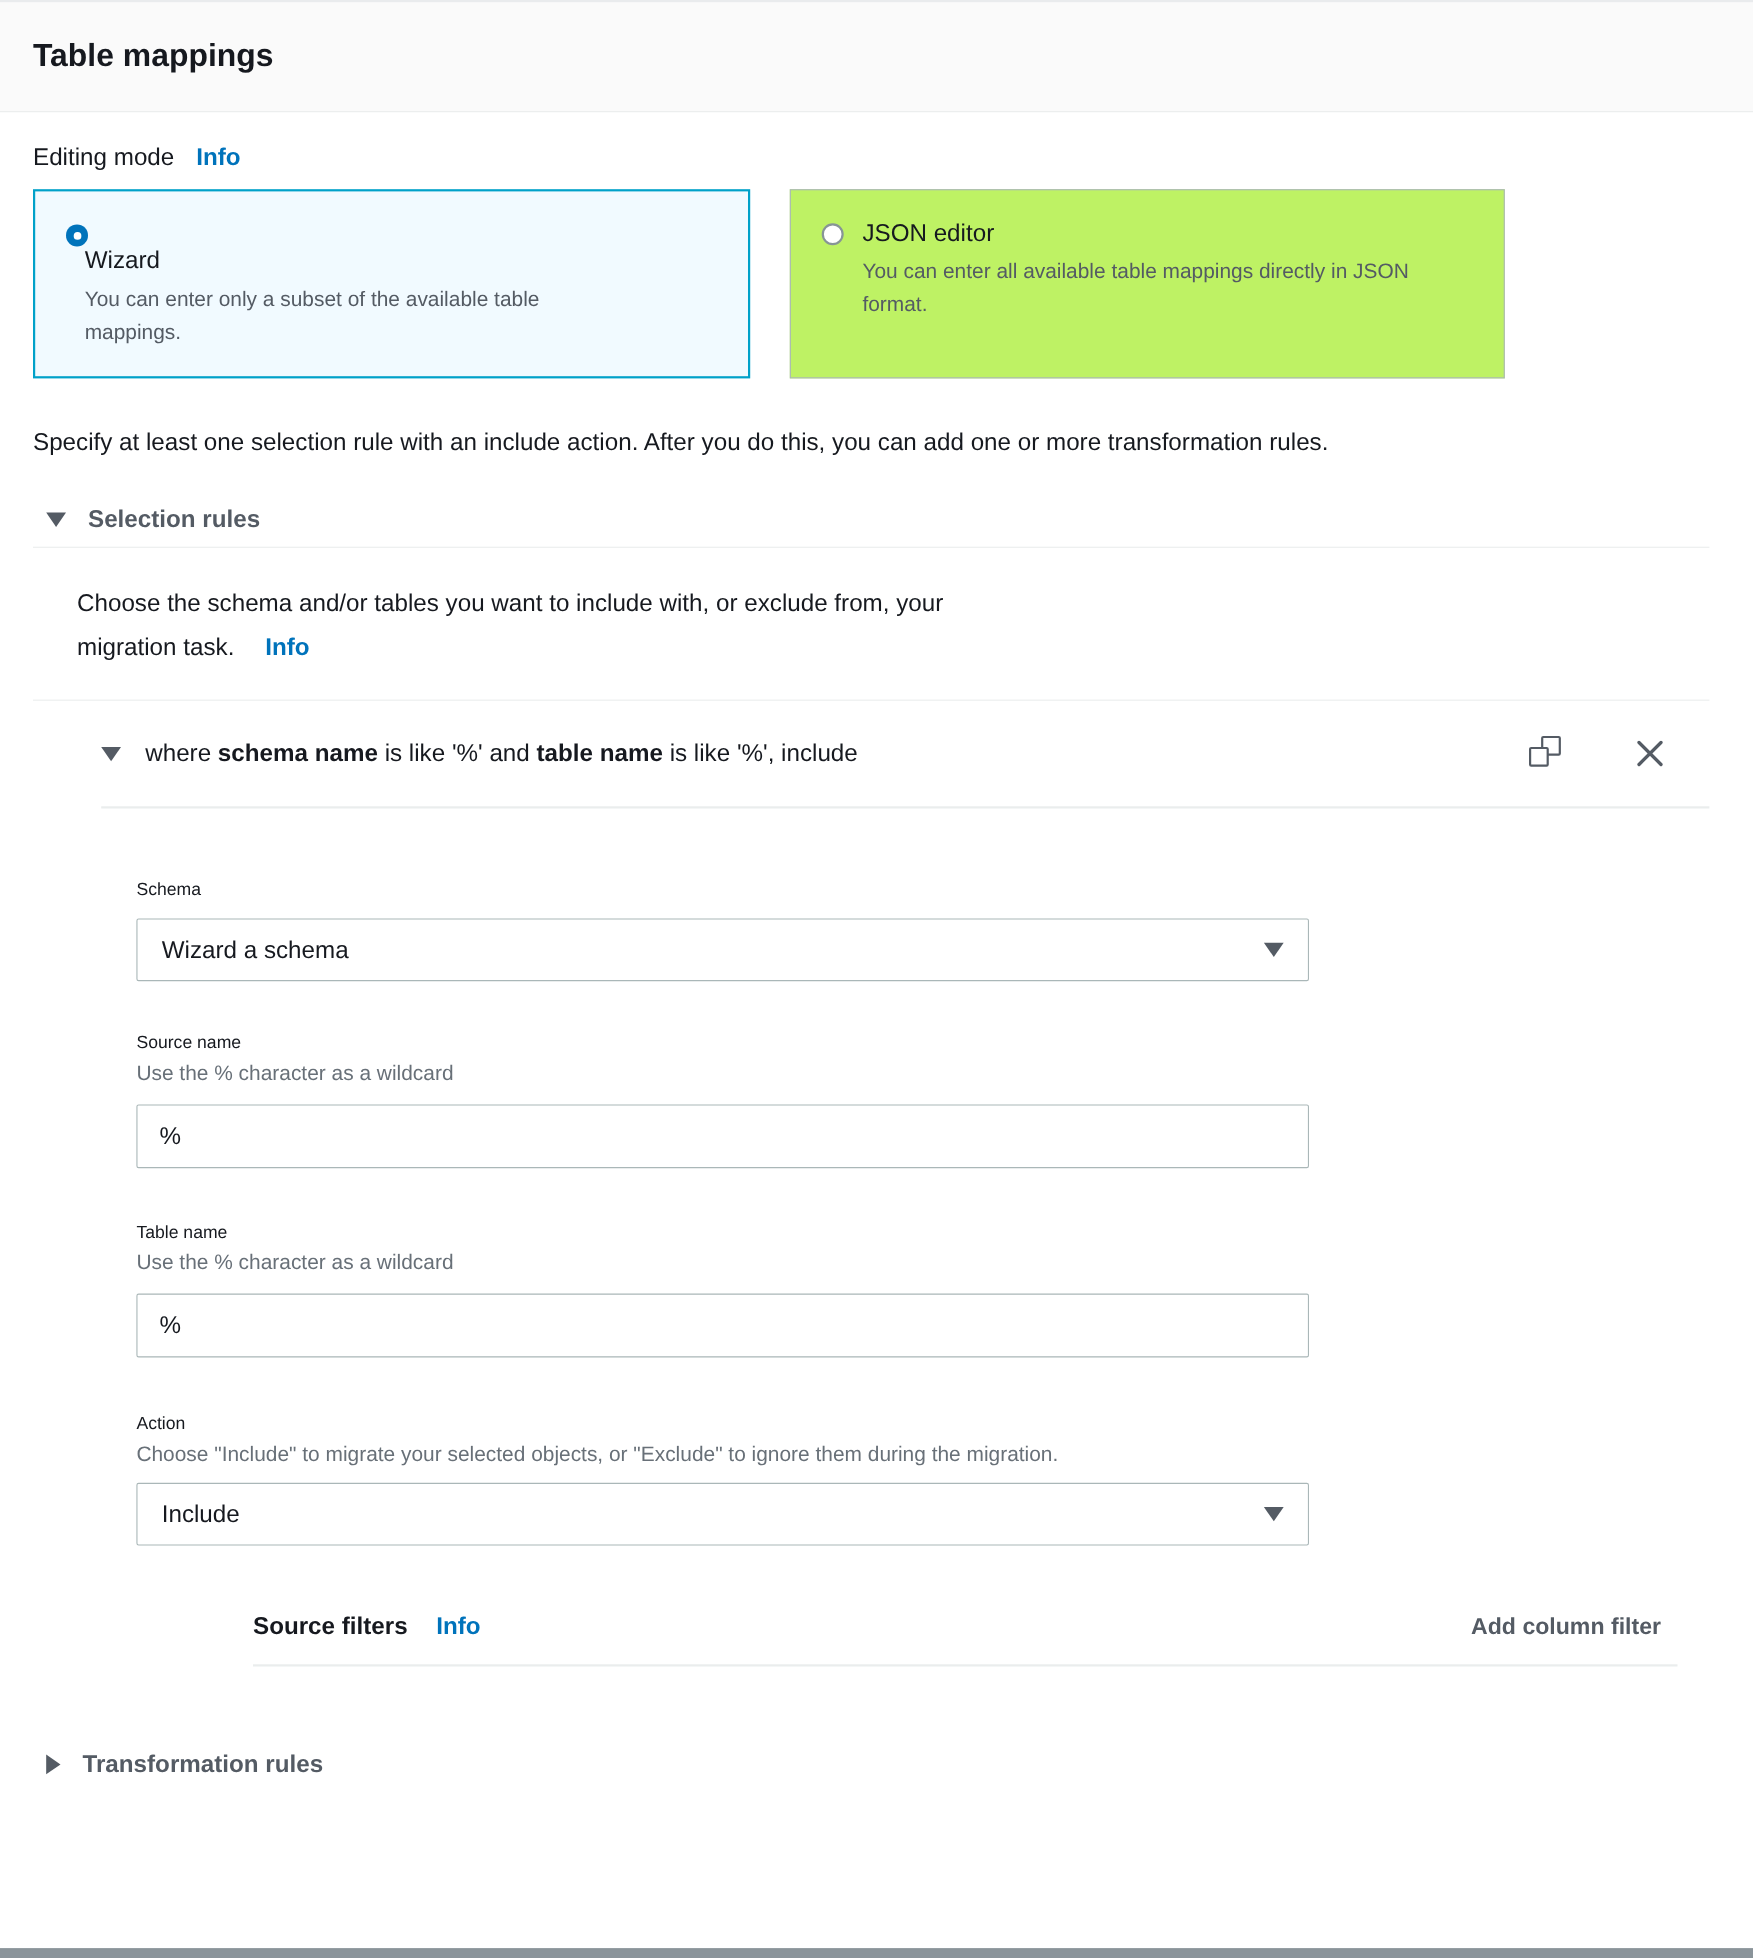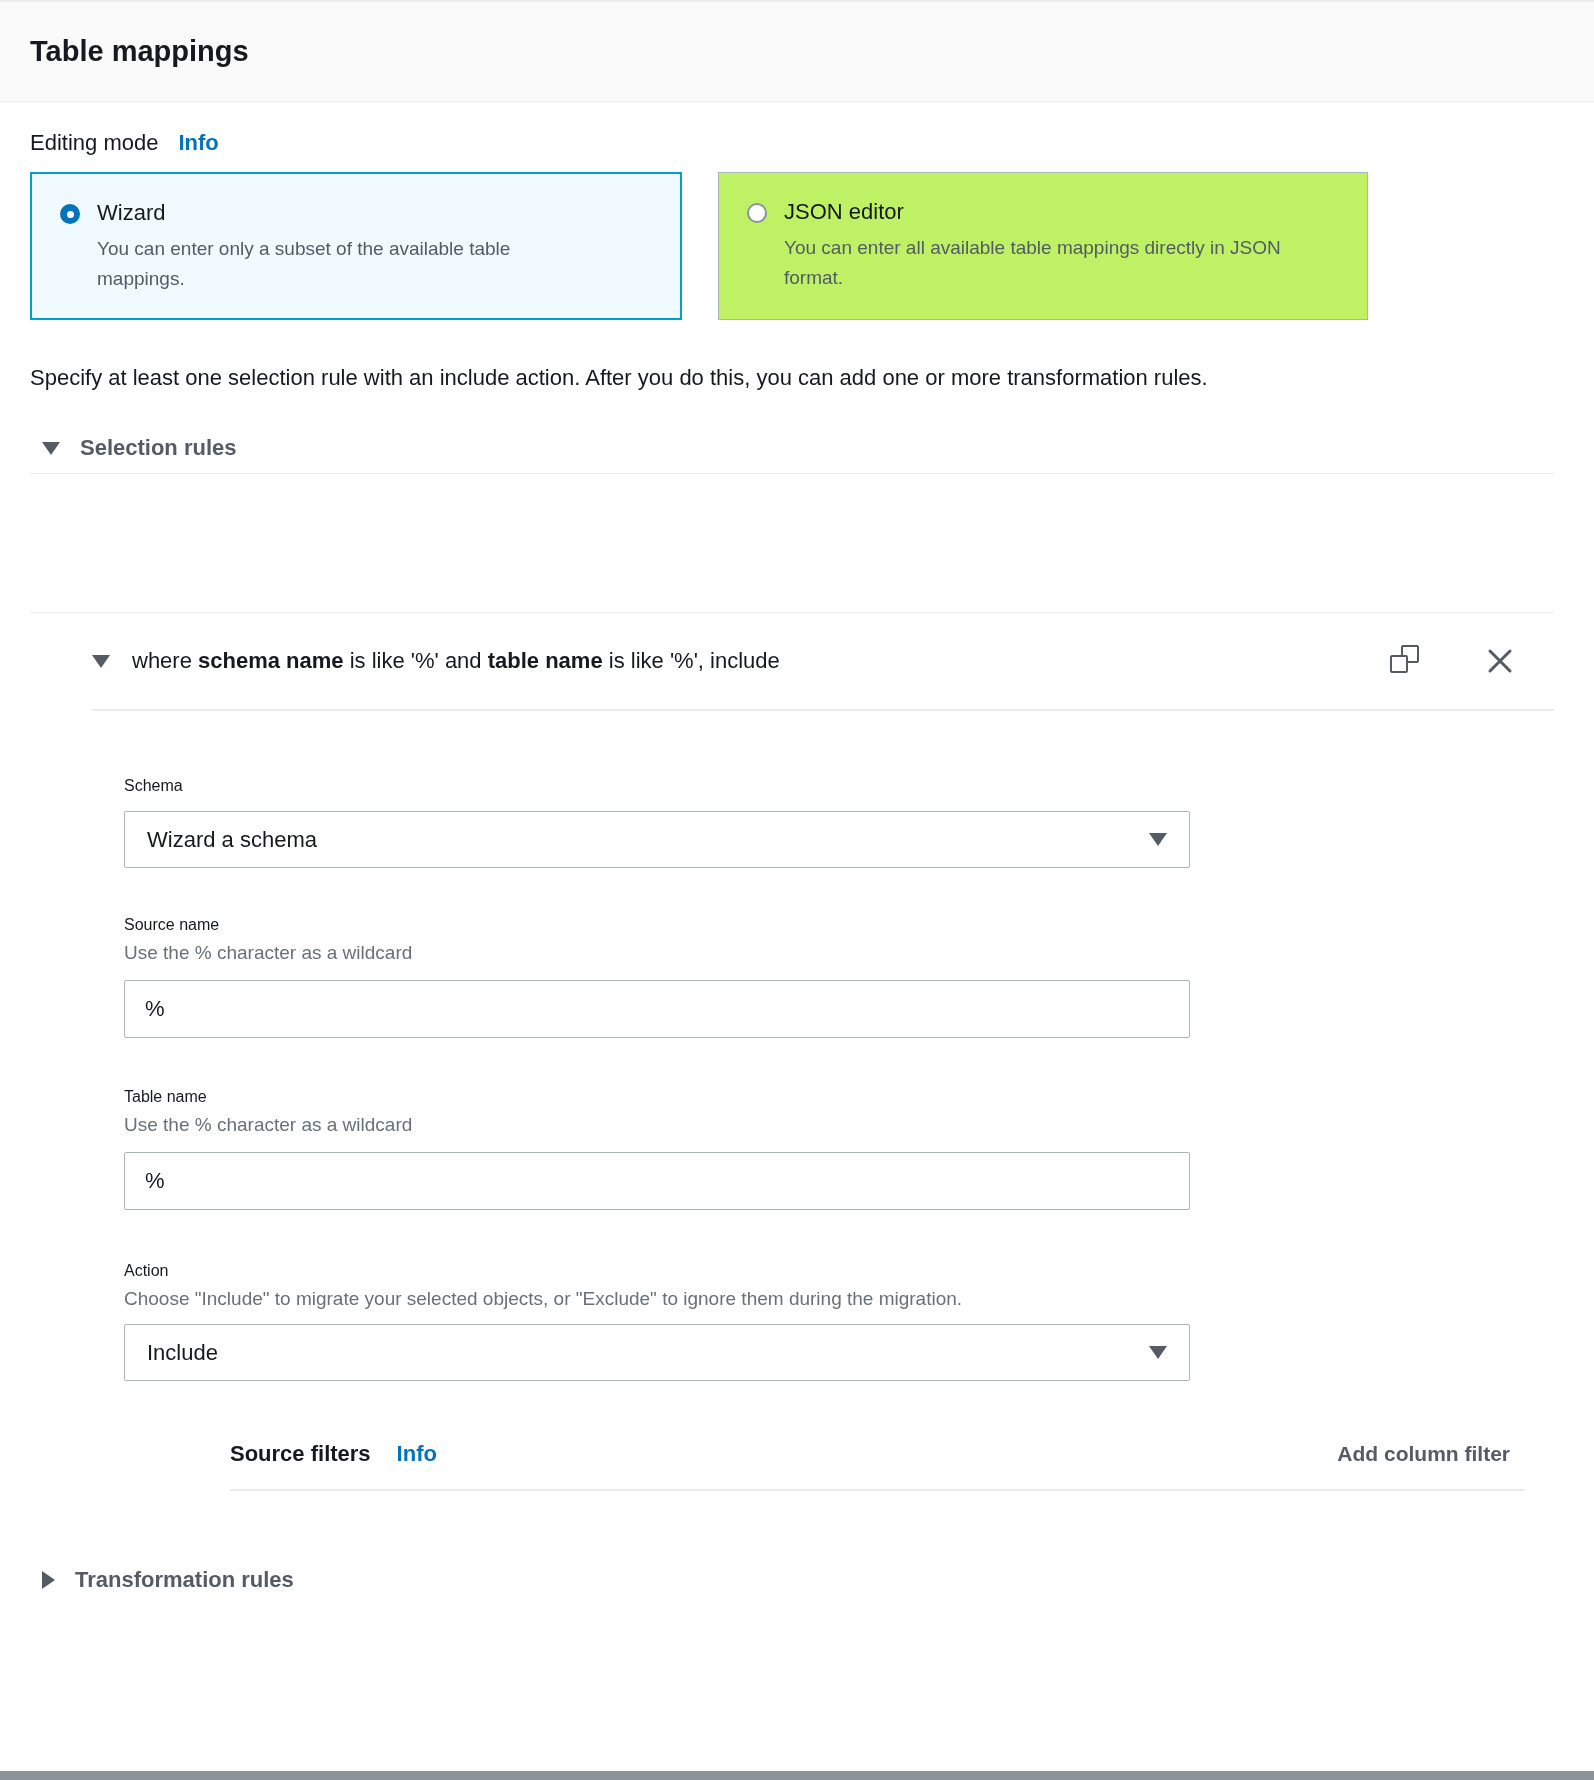--- a/index.html
+++ b/index.html
@@ -13,21 +13,21 @@
 
   .content { padding:0 40px 0 30px; }
 
   
   .editing-row { margin-top:28px; display:flex; align-items:baseline; font-size:22px; }
   .info-link { color:#0073bb; font-weight:700; text-decoration:none; cursor:pointer; }
   .editing-row .info-link { margin-left:20px; font-size:22px; }
 
   .cards { display:flex; margin-top:16px; }
   .card { min-height:134px; border-radius:0; padding:26px 20px 24px 28px; display:flex; align-items:flex-start; background:#bef264; border:1px solid #aab7b8; }
-  .card.selected { background:#f1faff; border:2px solid #00a1c9; }
+  .card.selected { background:#f1faff; border:2px solid #00a1c9;flex-direction:column; }
   .card1 { width:652px; }
   .card2 { width:650px; margin-left:36px; }
   .radio { width:20px; height:20px; border-radius:50%; margin-top:4px; flex:0 0 auto; cursor:pointer; }
   .radio.on { background:#0073bb; display:flex; align-items:center; justify-content:center; }
   .radio.on .dot { width:7px; height:7px; background:#ffffff; border-radius:50%; }
   .radio.off { background:#ffffff; border:2px solid #879596; }
   .card-text { margin-left:17px; }
   .card-title { font-size:22px; color:#16191f; }
   .card-desc { margin-top:8px; font-size:19px; line-height:30px; color:#545b64; }
   .card1 .card-desc { width:480px; }
@@ -127,20 +127,24 @@
 
     <p class="intro">Specify at least one selection rule with an include action. After you do this, you can add one or more transformation rules.</p>
 
     <div class="section-hdr">
       <span class="tri-down"></span>
       <span class="section-title">Selection rules</span>
     </div>
     <hr class="divider">
 
     <div class="choose-row">
+      <div class="choose-desc">
+        <span>Choose the schema and/or tables you want to include with, or exclude from, your migration task.</span>
+        <a class="info-link">Info</a>
+      </div>
     </div>
     <hr class="divider2">
 
     <div class="rule-hdr">
       <span class="tri-down"></span>
       <span class="rule-summary">
         <span>where </span><b>schema name</b><span> is like '%' and </span><b>table name</b><span> is like '%', include</span>
       </span>
       <span class="rule-icons">
         <button class="icon-btn" title="">

